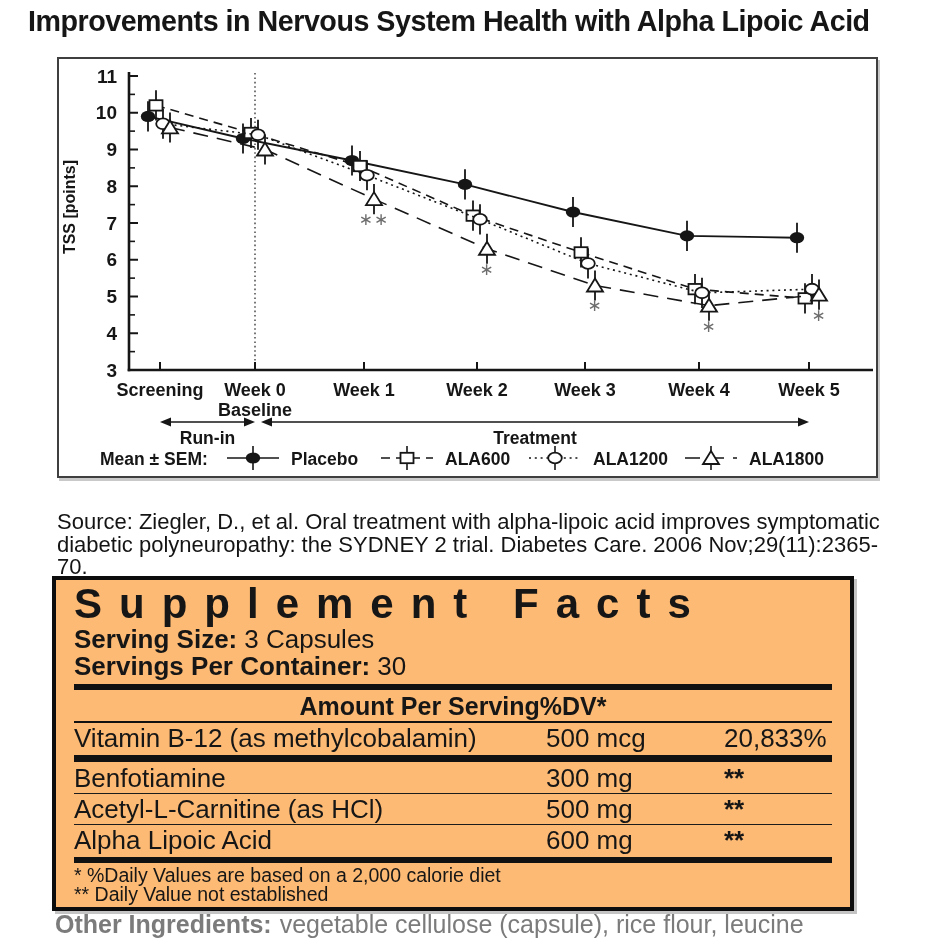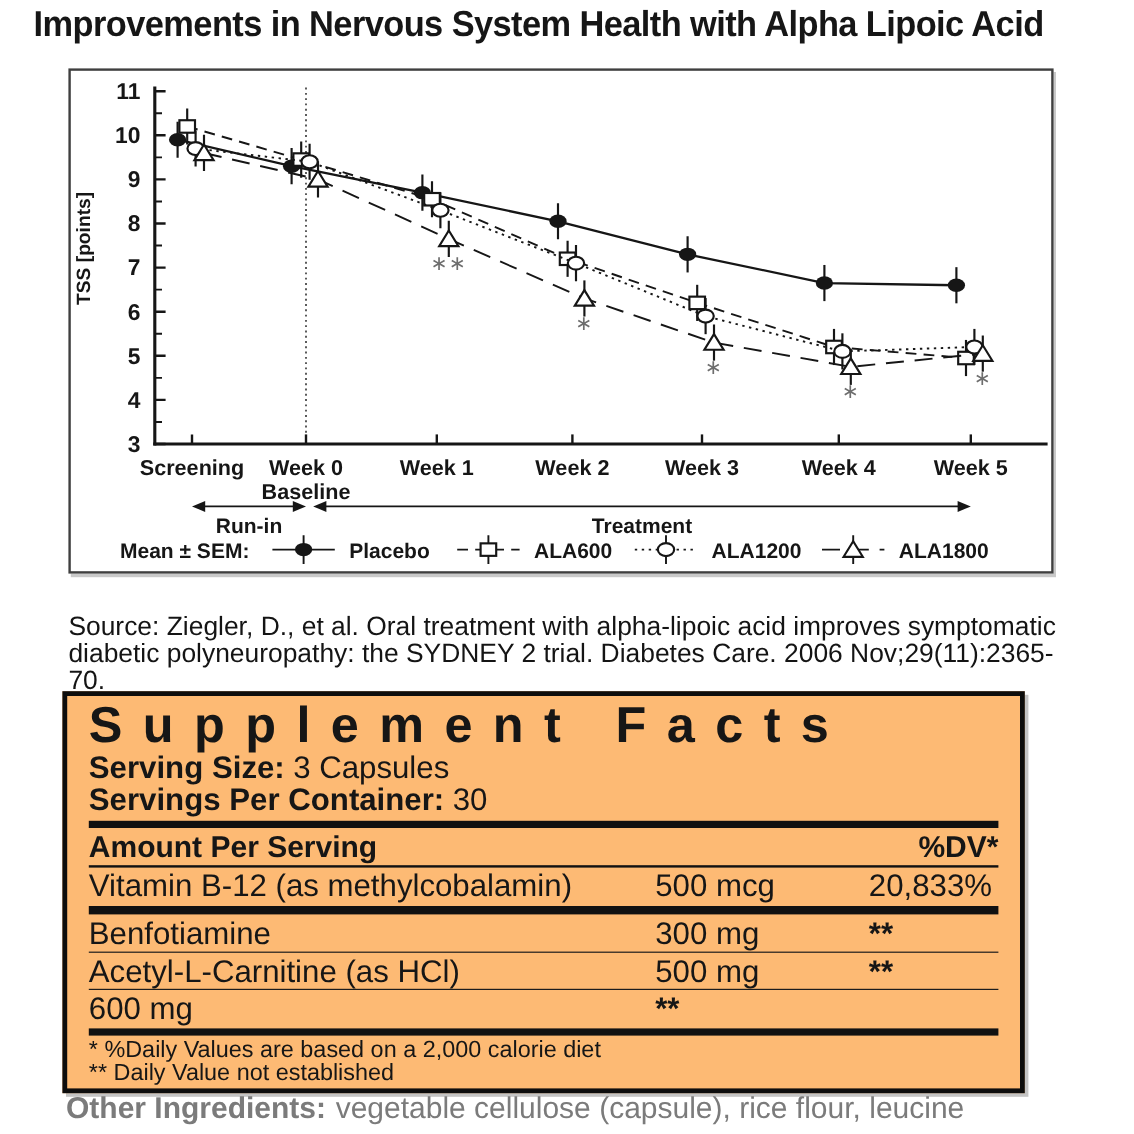--- a/index.html
+++ b/index.html
@@ -24,21 +24,21 @@
   #supplement-box{left:52px;top:576px;width:802px;border:4px solid #0d0d0d;background:#fdba74;
     padding:2px 18px 5px 18px;box-shadow:3px 3px 0 #c4c4c4}
   .sf-title{font-size:42px;font-weight:bold;letter-spacing:17px;white-space:nowrap;line-height:44px}
   .sf-line{font-size:26px;line-height:27px}
   .sf-line .lbl{font-weight:bold}
   .sf-line .val{margin-left:7px}
   .sf-bar{height:6px;background:#111}
   .bar1{margin:4px 0 2px}
   .bar2{height:7px;margin:2px 0 1px}
   .bar3{margin:2px 0 2px}
-  .sf-header{display:flex;justify-content:space-between;font-weight:bold;font-size:25px;line-height:29px}
+  .sf-header{display:flex;justify-content:center;font-weight:bold;font-size:25px;line-height:29px}
   #sf-group1{border-top:2px solid #111}
   .sf-row{display:grid;grid-template-columns:1fr 178px 108px;font-size:26px;line-height:30px}
   .sf-amt{text-align:left}
   .sf-dv{font-weight:bold}
   #sf-group1 .sf-dv{font-weight:normal}
   #sf-group2 .sf-row + .sf-row{border-top:1.5px solid #1c1c1c}
   #sf-footnotes{margin-top:1px}
   .sf-foot{font-size:19.5px;line-height:16.5px;padding-top:2px}
 
   
@@ -233,20 +233,21 @@
         <span class="sf-name">Benfotiamine</span>
         <span class="sf-amt">300 mg</span>
         <span class="sf-dv">**</span>
       </div>
       <div class="sf-row">
         <span class="sf-name">Acetyl-L-Carnitine (as HCl)</span>
         <span class="sf-amt">500 mg</span>
         <span class="sf-dv">**</span>
       </div>
       <div class="sf-row">
+        <span class="sf-name">Alpha Lipoic Acid</span>
         <span class="sf-amt">600 mg</span>
         <span class="sf-dv">**</span>
       </div>
     </div>
   <div class="sf-bar bar3"></div>
   <div id="sf-footnotes">
       <div class="sf-foot">* %Daily Values are based on a 2,000 calorie diet</div>
       <div class="sf-foot">** Daily Value not established</div>
     </div>
 </div>

